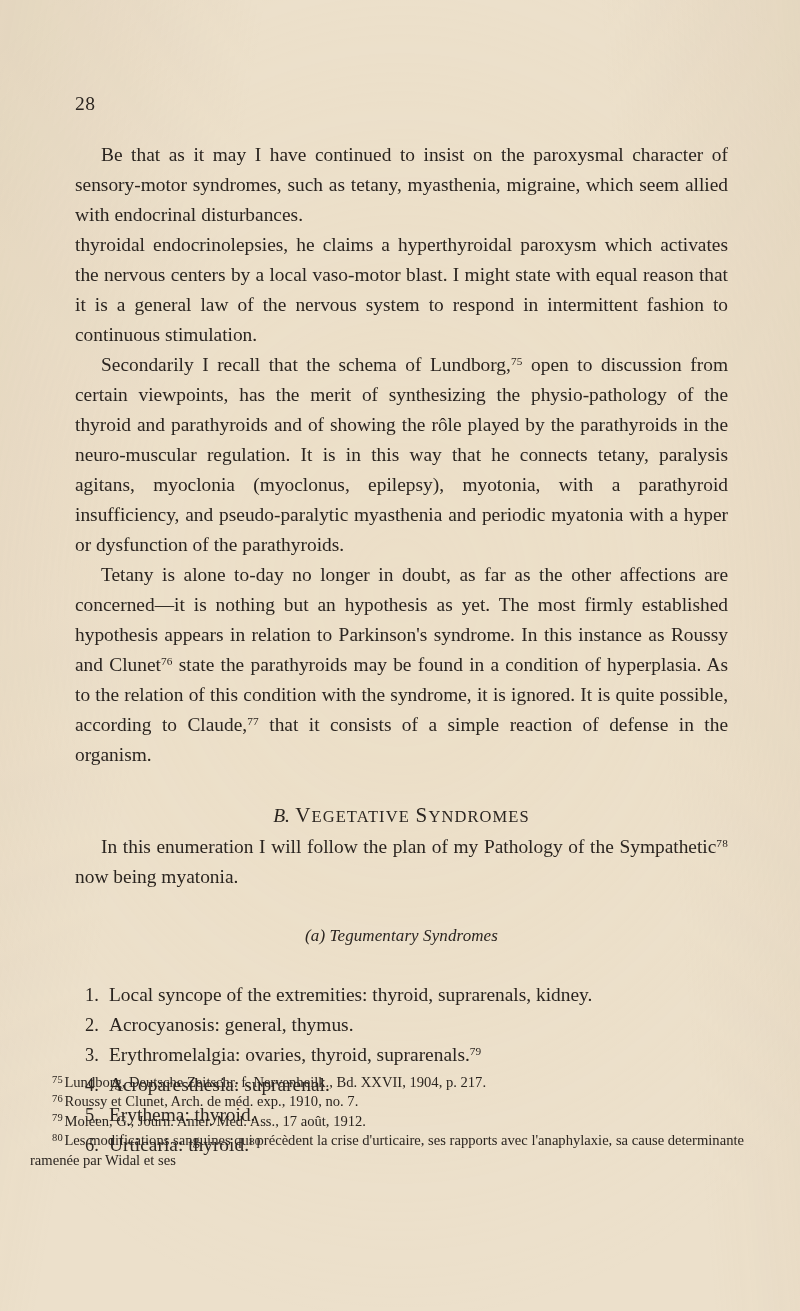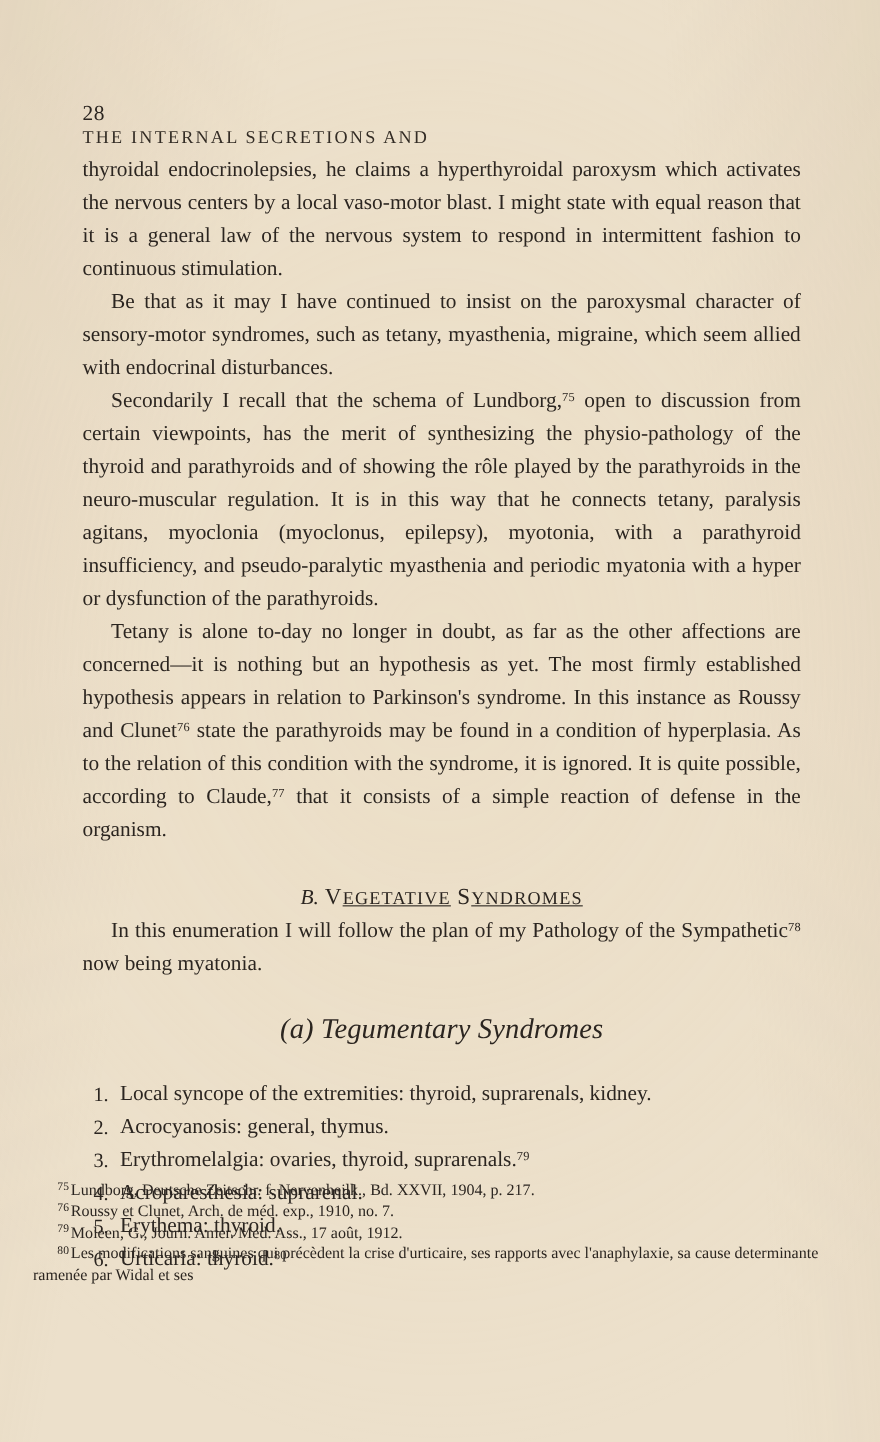--- a/index.html
+++ b/index.html
@@ -107,25 +107,24 @@
   }
   .sec-head .smallcaps {
     text-transform: uppercase;
     letter-spacing: 1.1px;
   }
   .sec-head .smallcaps .bigcap {
     font-size: 21px;
   }
   .sec-head .smallcaps .lilcap {
     font-size: 16.5px;
-    text-decoration: underline;
   }
   .sub-head {
     margin: 0;
-    font-size: 26px;
+    font-size: 17px;
     line-height: 30px;
     text-align: center;
     font-style: italic;
     font-weight: normal;
     letter-spacing: 0.1px;
   }
   .spacer-top { height: 30px; }
   .spacer-sm  { height: 29px; }
 
   
@@ -177,28 +176,27 @@
 </style>
 </head>
 <body>
 
 <div class="paper-grain"></div>
 
 <div class="page">
 
   <div class="running-head">
     <div class="folio">28</div>
-    <div class="head-title">THE INTERNAL SECRETIONS AND</div>
   </div>
 
   <div class="body-block">
 
+    <p class="para indent"><span>Be that as it may I have continued to insist on the paroxysmal character of sensory-motor syndromes, such as tetany, myasthenia, migraine, which seem allied with endocrinal disturbances.</span></p>
+
     <p class="para">thyroidal endocrinolepsies, he claims a hyperthyroidal paroxysm which activates the nervous centers by a local vaso-motor blast. I might state with equal reason that it is a general law of the nervous system to respond in intermittent fashion to continuous stimulation.</p>
-
-    <p class="para indent"><span>Be that as it may I have continued to insist on the paroxysmal character of sensory-motor syndromes, such as tetany, myasthenia, migraine, which seem allied with endocrinal disturbances.</span></p>
 
     <p class="para indent"><span>Secondarily I recall that the schema of Lundborg,</span><sup>75</sup><span> open to discussion from certain viewpoints, has the merit of synthesizing the physio-pathology of the thyroid and parathyroids and of showing the rôle played by the parathyroids in the neuro-muscular regulation. It is in this way that he connects tetany, paralysis agitans, myoclonia (myoclonus, epilepsy), myotonia, with a parathyroid insufficiency, and pseudo-paralytic myasthenia and periodic myatonia with a hyper or dysfunction of the parathyroids.</span></p>
 
     <p class="para indent"><span>Tetany is alone to-day no longer in doubt, as far as the other affections are concerned—it is nothing but an hypothesis as yet. The most firmly established hypothesis appears in relation to Parkinson's syndrome. In this instance as Roussy and Clunet</span><sup>76</sup><span> state the parathyroids may be found in a condition of hyperplasia. As to the relation of this condition with the syndrome, it is ignored. It is quite possible, according to Claude,</span><sup>77</sup><span> that it consists of a simple reaction of defense in the organism.</span></p>
 
     <div class="spacer-top"></div>
 
     <h2 class="sec-head"><span class="letter">B.</span> <span class="smallcaps"><span class="bigcap">V</span><span class="lilcap">EGETATIVE</span> <span class="bigcap">S</span><span class="lilcap">YNDROMES</span></span></h2>
 
     <p class="para indent"><span>In this enumeration I will follow the plan of my Pathology of the Sympathetic</span><sup>78</sup><span> now being myatonia.</span></p>

